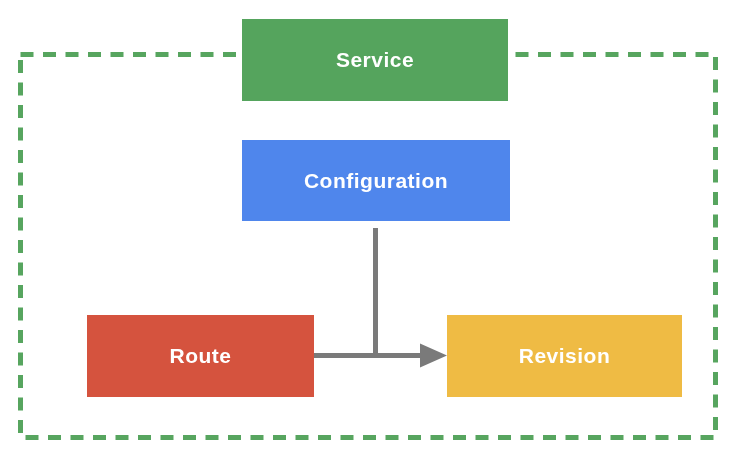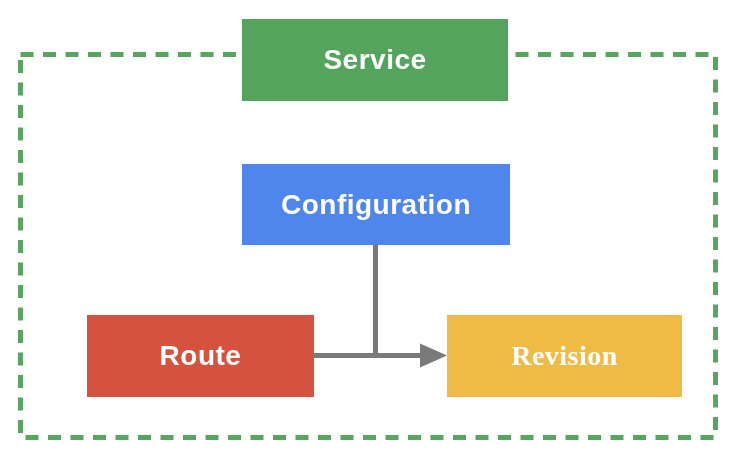--- a/index.html
+++ b/index.html
@@ -38,40 +38,39 @@
     fill: var(--connector-gray, #7A7A7A);
     stroke: none;
   }
   .node {
     position: absolute;
     display: flex;
     align-items: center;
     justify-content: center;
     color: var(--label-white, #ffffff);
     font-weight: bold;
-    font-size: 28px;
+    font-size: 21px;
     letter-spacing: 0.5px;
     text-align: center;
   }
   .node-service {
     left: 242px; top: 19px; width: 266px; height: 82px;
     background: var(--service-green, #55A45D);
   }
   .node-configuration {
-    left: 242px; top: 164px; width: 268px; height: 81px;
+    left: 242px; top: 140px; width: 268px; height: 81px;
     background: var(--configuration-blue, #4F86EC);
   }
   .node-route {
     left: 87px; top: 315px; width: 227px; height: 82px;
     background: var(--route-red, #D5533E);
   }
   .node-revision {
     left: 447px; top: 315px; width: 235px; height: 82px;
     background: var(--revision-yellow, #EFBB44);
-    font-family: Liberation Serif, serif;
   }
 </style>
 </head>
 <body>
 
 <div class="stage">
 
   <svg class="overlay-svg" viewBox="0 0 740 456" aria-hidden="true">
     <rect class="boundary-rect" x="20.5" y="54.5" width="695" height="383"></rect>
   </svg>

